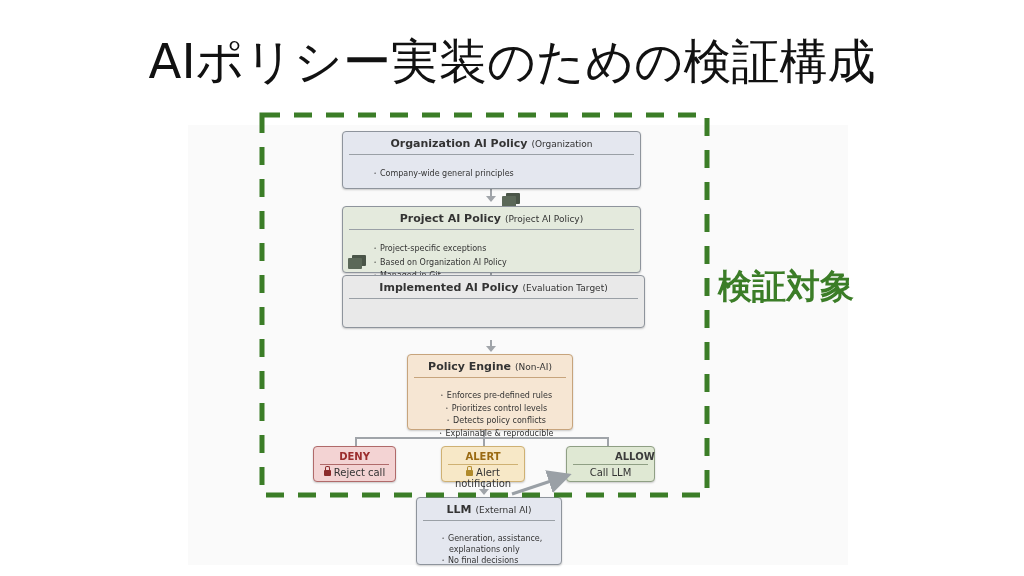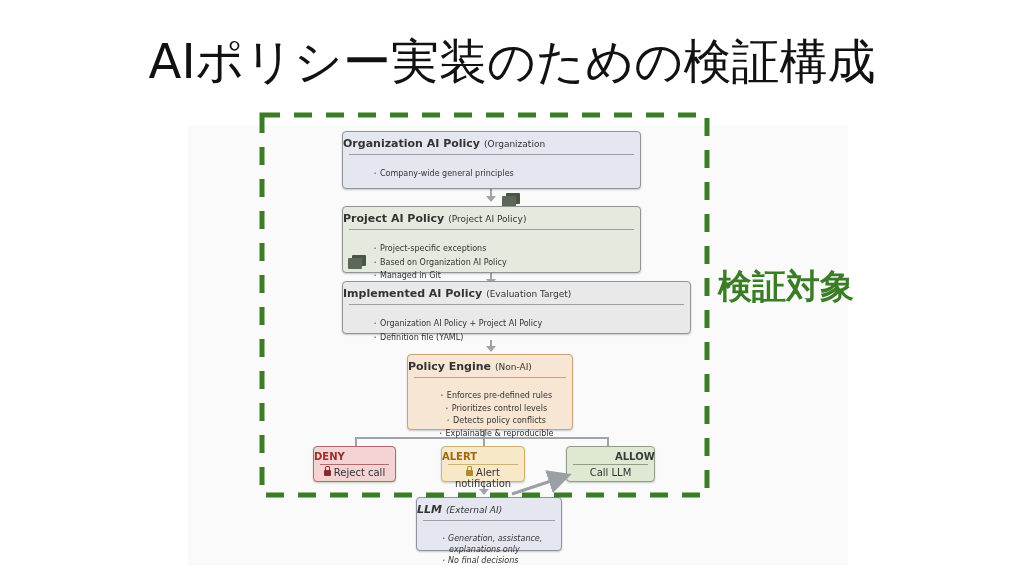--- a/index.html
+++ b/index.html
@@ -3,34 +3,34 @@
 <meta charset="utf-8">
 <style>
   html, body { margin:0; padding:0; }
   body { width:1024px; height:576px; background:#ffffff; position:relative; overflow:hidden;
          font-family:"DejaVu Sans", sans-serif; }
   .title { position:absolute; left:0; top:30px; width:1024px; text-align:center;
            font-size:48px; color:#111; letter-spacing:0px; font-family:"DejaVu Sans", sans-serif; }
   .canvas { position:absolute; left:188px; top:125px; width:660px; height:440px; background:#fafafa; }
   .box { position:absolute; border:1.5px solid #8e949c; border-radius:4px; box-sizing:border-box;
          box-shadow:0 1px 2px rgba(0,0,0,0.2); }
-  .box .hd { text-align:left; font-weight:bold; color:#333; padding-top:5px; font-size:11px; }
+  .box .hd { text-align:center; font-weight:bold; color:#333; padding-top:5px; font-size:11px; }
   .box .hd .sub { font-weight:normal; font-size:9px; margin-left:4px; }
   .box .rule { height:1px; background:#9aa0a6; margin:4px 6px 3px 6px; }
   .box ul { margin:12px; padding:0 0 0 26px; list-style:none; }
   .box li { font-size:8px; color:#333; line-height:13.5px; }
   .box li::before { content:"・"; margin-left:-10px; margin-right:1px; }
   .b-org { left:342px; top:131px; width:299px; height:58px; background:#e4e7ef; }
   .b-proj { left:342px; top:206px; width:299px; height:67px; background:#e4eadd; }
-  .b-impl { left:342px; top:281px; width:349px; height:53px; background:#e9e9e9; }
+  .b-impl { left:342px; top:275px; width:303px; height:53px; background:#e9e9e9; }
   .b-eng { left:407px; top:354px; width:166px; height:76px; background:#f6e6d3; border-color:#c7a47c; }
   .b-deny { left:313px; top:446px; width:83px; height:36px; background:#f3d3d3; border-color:#b06a6a; }
   .b-alert { left:441px; top:446px; width:84px; height:36px; background:#f7e8c7; border-color:#cfb173; }
   .b-allow { left:566px; top:446px; width:89px; height:36px; background:#dfe8d3; border-color:#8f9f84; }
-  .b-llm { left:416px; top:497px; width:146px; height:54px; background:#e4e7ef;font-style:italic; }
+  .b-llm { left:416px; top:497px; width:146px; height:68px; background:#e4e7ef; }
   .small .hd { font-size:10px; padding-top:4px; }
   .b-deny .hd { color:#9b2d2d; }
   .b-alert .hd { color:#9a6a12; }
   .b-allow .hd { color:#3b3b3b;margin-left:48px; }
   .small .rule { margin:2px 6px 2px 6px; }
   .small .line { text-align:center; font-size:10px; color:#333; }
   .lock { display:inline-block; width:7px; height:6px; border-radius:1px; margin-right:3px;
           position:relative; top:0px; }
   .lock::before { content:""; position:absolute; left:1px; top:-4px; width:3px; height:4px;
           border:1px solid currentColor; border-bottom:none; border-radius:2px 2px 0 0; }
@@ -84,24 +84,20 @@
     <li>Project-specific exceptions</li>
     <li>Based on Organization AI Policy</li>
     <li>Managed in Git</li>
   </ul>
 </div>
 <div class="folder" style="left:352px;top:255px;"></div>
 
 <div class="box b-impl">
   <div class="hd"><span>Implemented AI Policy</span><span class="sub">(Evaluation Target)</span></div>
   <div class="rule"></div>
-  <ul>
-    <li>Organization AI Policy + Project AI Policy</li>
-    <li>Definition file (YAML)</li>
-  </ul>
 </div>
 
 <div class="box b-eng">
   <div class="hd"><span>Policy Engine</span><span class="sub">(Non-AI)</span></div>
   <div class="rule" style="background:#c7a47c;"></div>
   <ul style="padding-left:20px;text-align:center;">
     <li style="line-height:12.5px;">Enforces pre-defined rules</li>
     <li style="line-height:12.5px;">Prioritizes control levels</li>
     <li style="line-height:12.5px;">Detects policy conflicts</li>
     <li style="line-height:12.5px;">Explainable &amp; reproducible</li>

